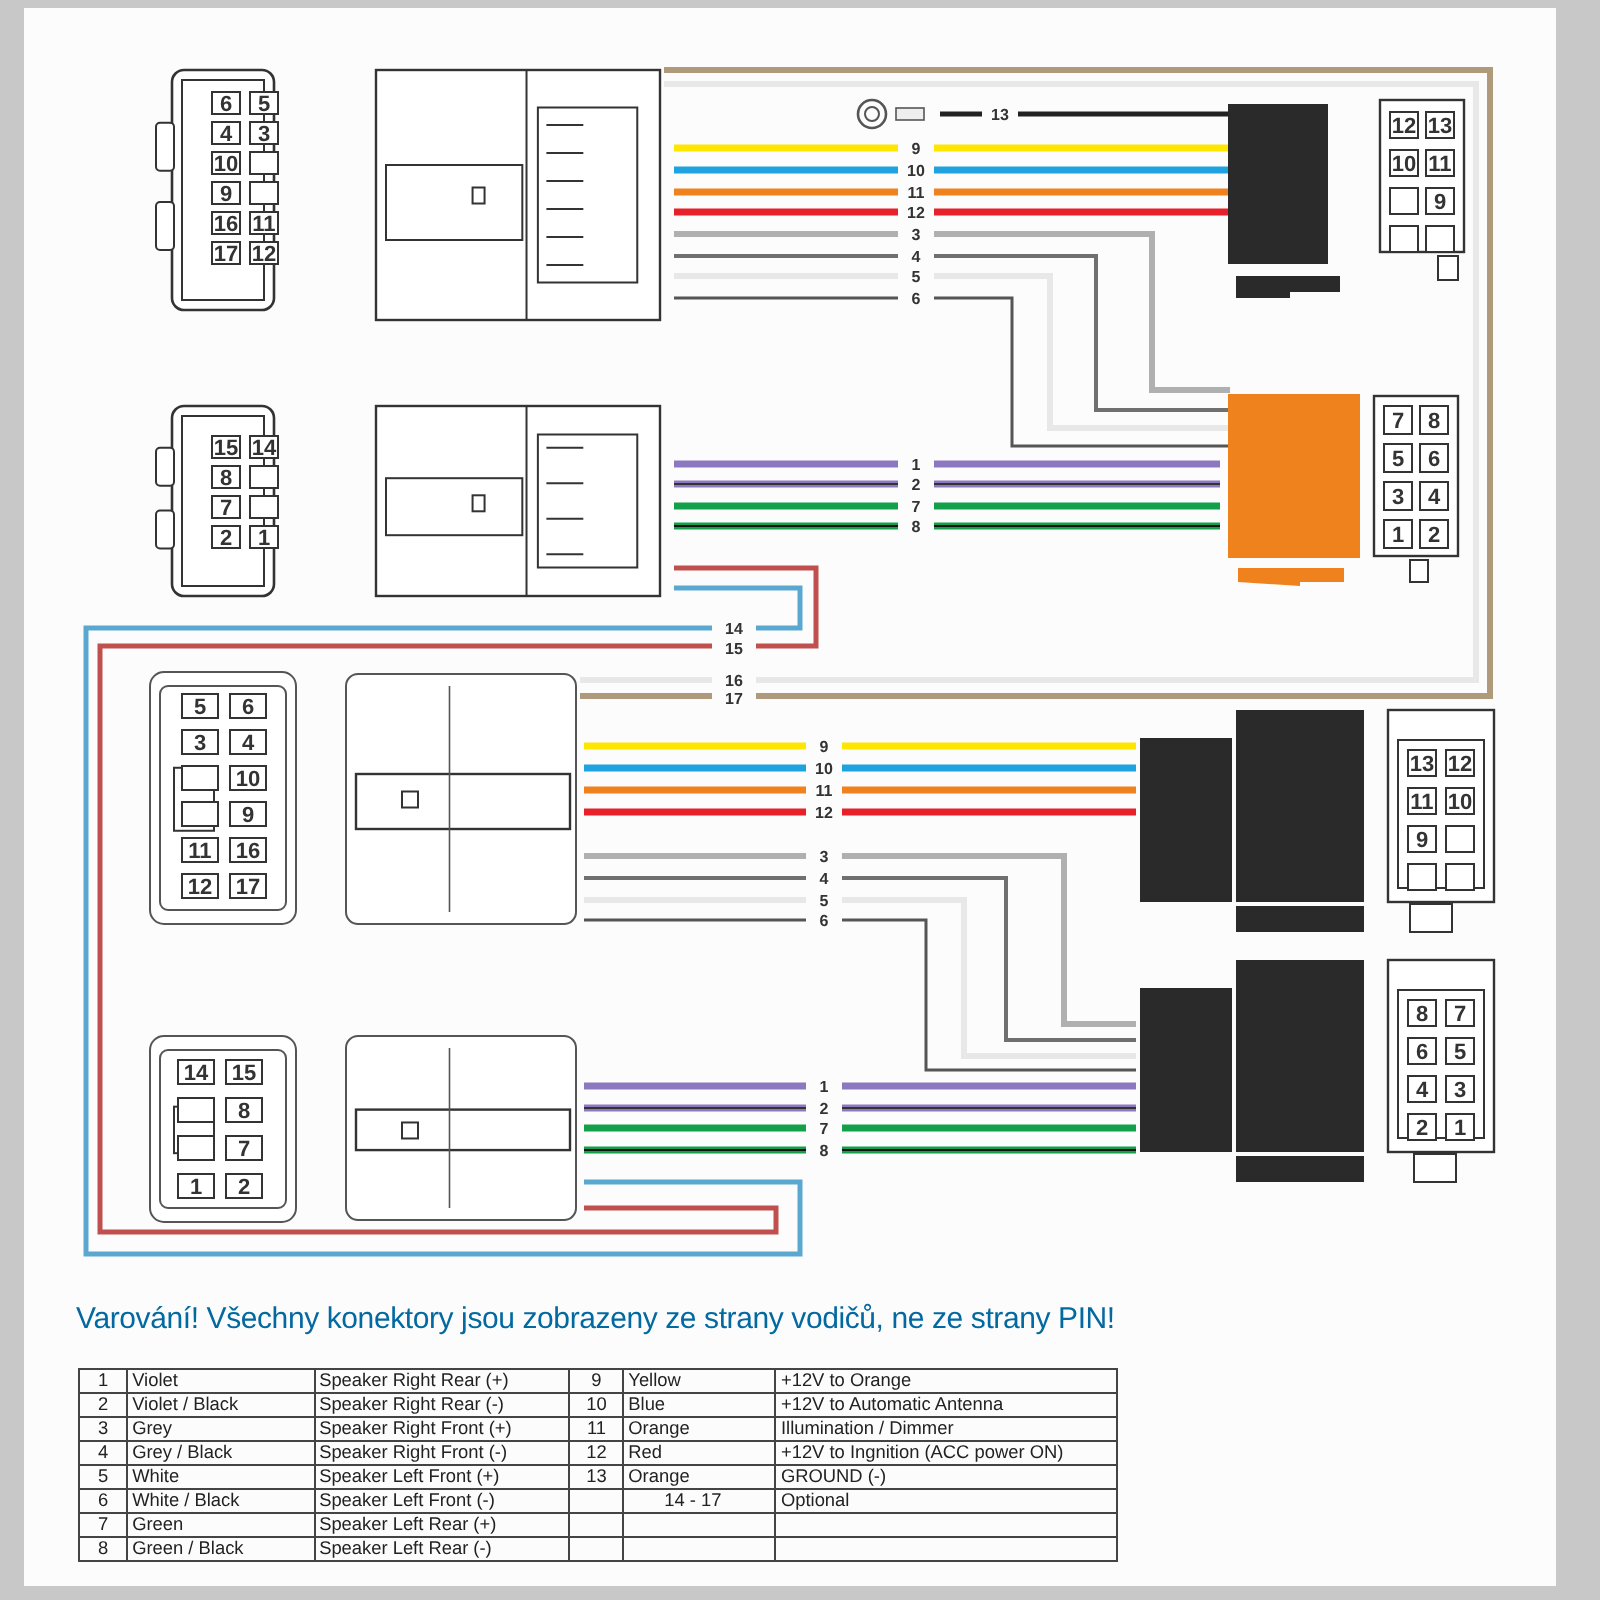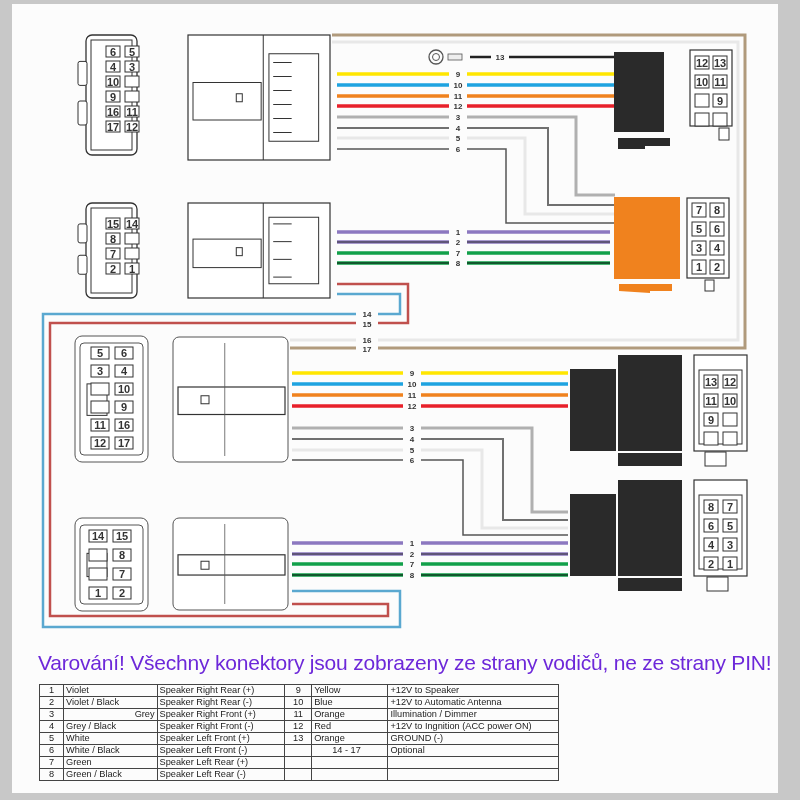--- a/index.html
+++ b/index.html
@@ -1,19 +1,19 @@
 <!DOCTYPE html>
 <html><head>
 <meta charset="utf-8">
 <style>
   html,body{margin:0;padding:0;}
   body{width:800px;height:800px;background:#c8c8c8;position:relative;overflow:hidden;font-family:"Liberation Sans",sans-serif;}
   #panel{position:absolute;left:12px;top:4px;width:766px;height:789px;background:#fcfcfc;}
   #diagram{position:absolute;left:0;top:0;}
-  .warn{position:absolute;left:38px;top:651px;font-size:21px;color:#6d28d9;letter-spacing:-0.2px;white-space:nowrap;}
+  .warn{position:absolute;left:38px;top:651px;font-size:15px;color:#0369a1;letter-spacing:-0.2px;white-space:nowrap;}
   table.legend{position:absolute;left:39px;top:684px;border-collapse:collapse;font-size:9.2px;color:#222;width:520px;}
   table.legend td{border:1px solid #444;height:11px;padding:0 2px;line-height:11px;white-space:nowrap;}
   table.legend td.num{text-align:center;}
   .wl{font-family:"Liberation Sans",sans-serif;font-size:8px;font-weight:bold;fill:#333;text-anchor:middle;}
   .pn{font-family:"Liberation Sans",sans-serif;font-size:11px;font-weight:bold;fill:#333;text-anchor:middle;}
 </style>
 </head>
 <body>
 
 <div id="panel"></div>
@@ -331,33 +331,33 @@
 <div class="warn">Varování! Všechny konektory jsou zobrazeny ze strany vodičů, ne ze strany PIN!</div>
 
 <table class="legend">
   <tbody id="legend-body">
       <tr>
         <td class="num" style="width: 24px;">1</td>
         <td style="width: 100px;">Violet</td>
         <td style="width: 132px;">Speaker Right Rear (+)</td>
         <td class="num" style="width: 26px;">9</td>
         <td style="width: 62px;">Yellow</td>
-        <td style="width: 174px;">+12V to Speaker</td>
+        <td style="width: 174px;">+12V to Orange</td>
       </tr>
       <tr>
         <td class="num" style="width: 24px;">2</td>
         <td style="width: 100px;">Violet / Black</td>
         <td style="width: 132px;">Speaker Right Rear (-)</td>
         <td class="num" style="width: 26px;">10</td>
         <td style="width: 62px;">Blue</td>
         <td style="width: 174px; margin-top: 48px;">+12V to Automatic Antenna</td>
       </tr>
       <tr>
         <td class="num" style="width: 24px;">3</td>
-        <td style="width: 100px; text-align: right;">Grey</td>
+        <td style="width: 100px;">Grey</td>
         <td style="width: 132px;">Speaker Right Front (+)</td>
         <td class="num" style="width: 26px;">11</td>
         <td style="width: 62px;">Orange</td>
         <td style="width: 174px; margin-top: 47px;">Illumination / Dimmer</td>
       </tr>
       <tr>
         <td class="num" style="width: 24px;">4</td>
         <td style="width: 100px;">Grey / Black</td>
         <td style="width: 132px;">Speaker Right Front (-)</td>
         <td class="num" style="width: 26px;">12</td>

